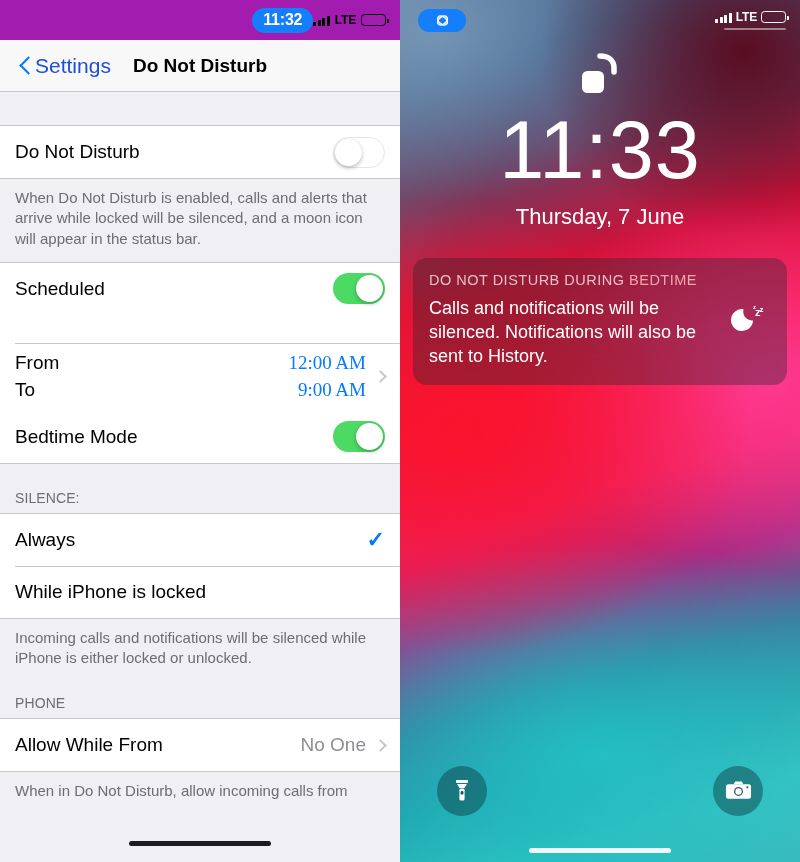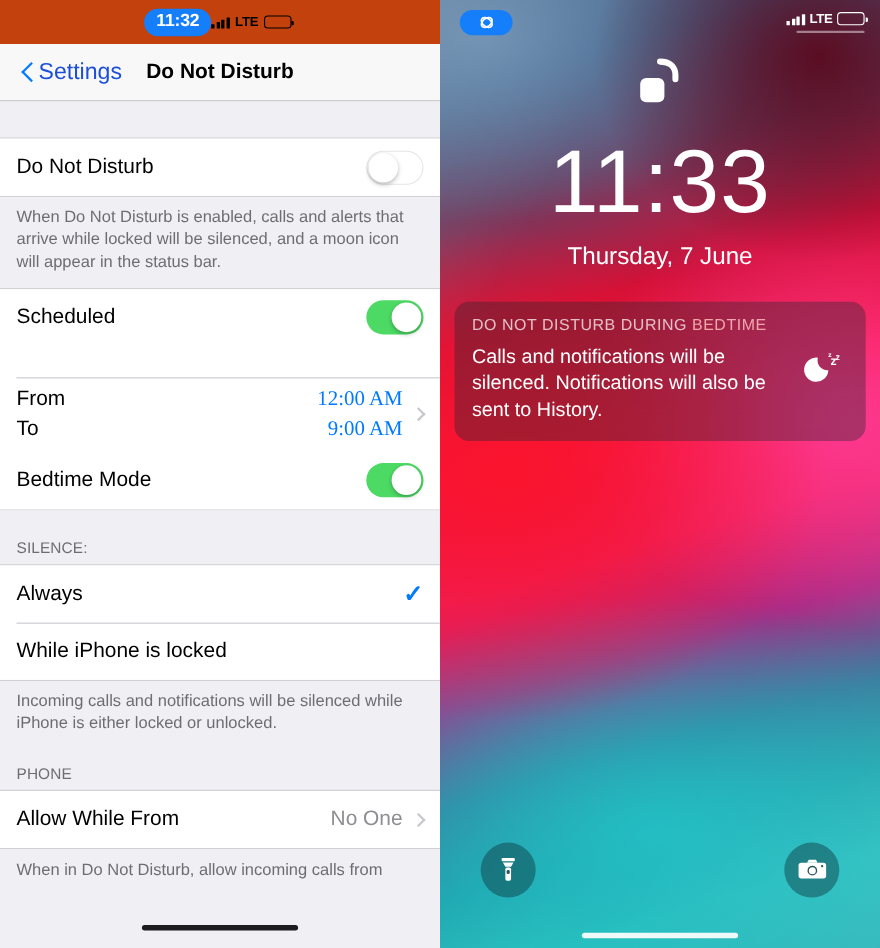--- a/index.html
+++ b/index.html
@@ -10,22 +10,22 @@
   }
   .screen { display: flex; width: 800px; height: 862px; }
 
   
   .settings-pane {
     width: 400px; height: 862px;
     background: #efeff4; position: relative; overflow: hidden;
   }
   .status-bar {
     height: 40px; display: flex; align-items: center;
-    justify-content: center; padding: 0 14px 0 10px;
-    background: #c2410c;
+    justify-content: flex-end; padding: 0 14px 0 10px;
+    background: #a21caf;
   }
   .time-pill {
     background: #157efb; color: #fff; font-size: 16px; font-weight: bold;
     border-radius: 13px; padding: 4px 11px 5px; line-height: 1;
     letter-spacing: -0.2px;
   }
   .status-right { display: flex; align-items: center; gap: 5px; }
   .bars { display: flex; align-items: flex-end; gap: 1.5px; height: 11px; }
   .bars i { display: block; width: 3px; background: #000; border-radius: 0.5px; }
   .bars i:nth-child(1){height:4px} .bars i:nth-child(2){height:6px}
@@ -150,21 +150,21 @@
     background: #147efb; border-radius: 12px; width: 48px; height: 23px;
     display: flex; align-items: center; justify-content: center;
   }
   .lock-status-right { display:flex; flex-direction: column; align-items: flex-end; gap: 4px; }
   .lock-status-icons { display: flex; align-items: center; gap: 4px; }
   .sig-line { width: 62px; height: 2px; background: rgba(255,255,255,.45); border-radius: 1px; }
 
   .lock-icon { display:flex; justify-content:center; margin-top: 10px; }
   .lock-time {
     text-align: center; color: #fff; font-size: 81px; font-weight: 300;
-    letter-spacing: 1px; line-height: 1; margin-top: 24px;
+    letter-spacing: 1px; line-height: 1; margin-top: 8px;
   }
   .lock-date {
     text-align: center; color: #fff; font-size: 22px; font-weight: 400;
     margin-top: 13px;
   }
 
   .dnd-card {
     margin: 28px 13px 0; border-radius: 14px; padding: 14px 16px 16px;
     background: rgba(40,40,48,.38);
     backdrop-filter: blur(18px);

